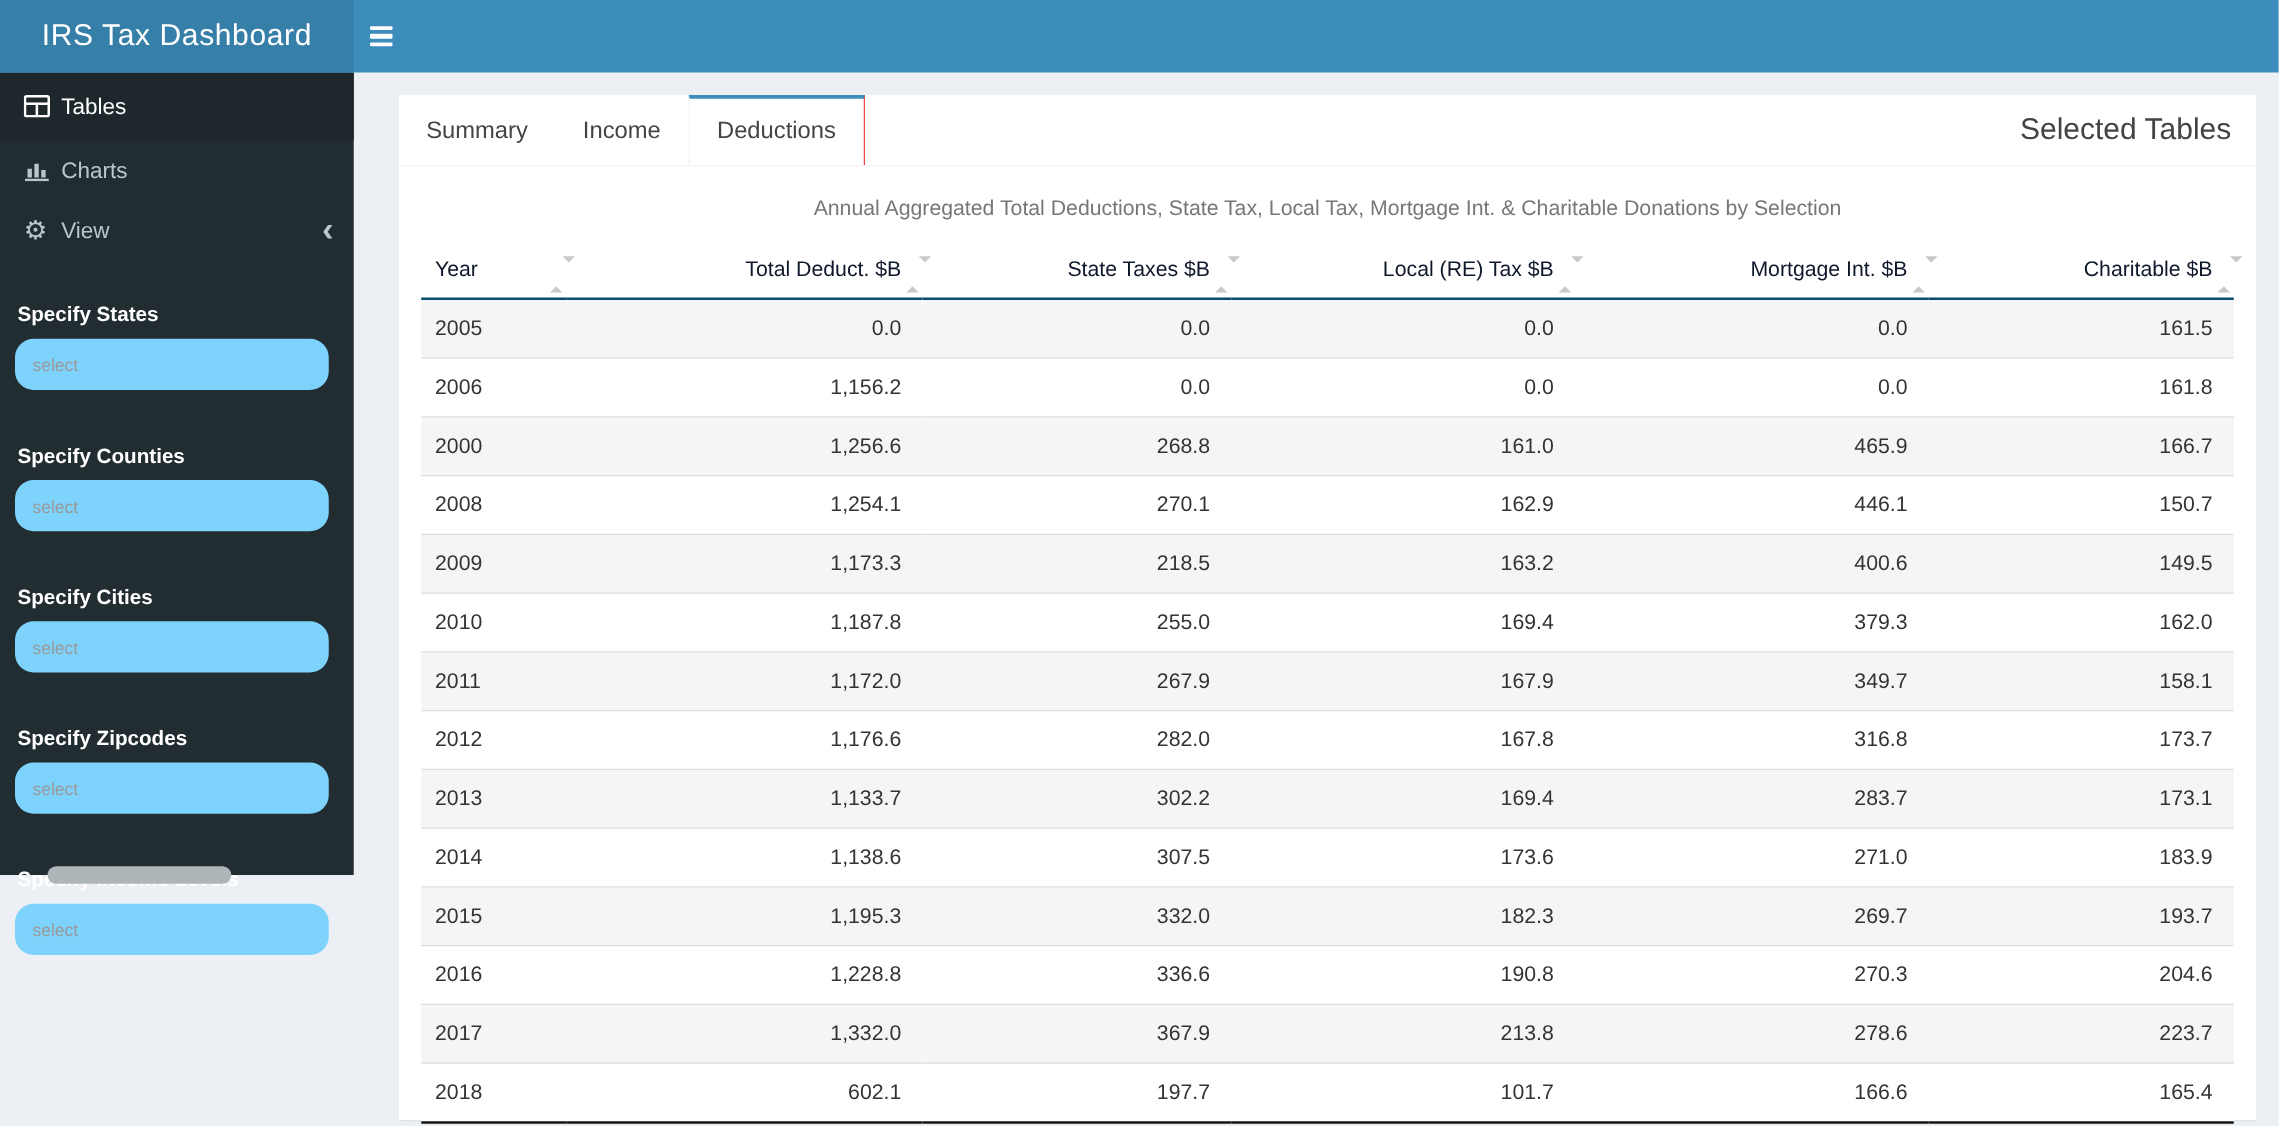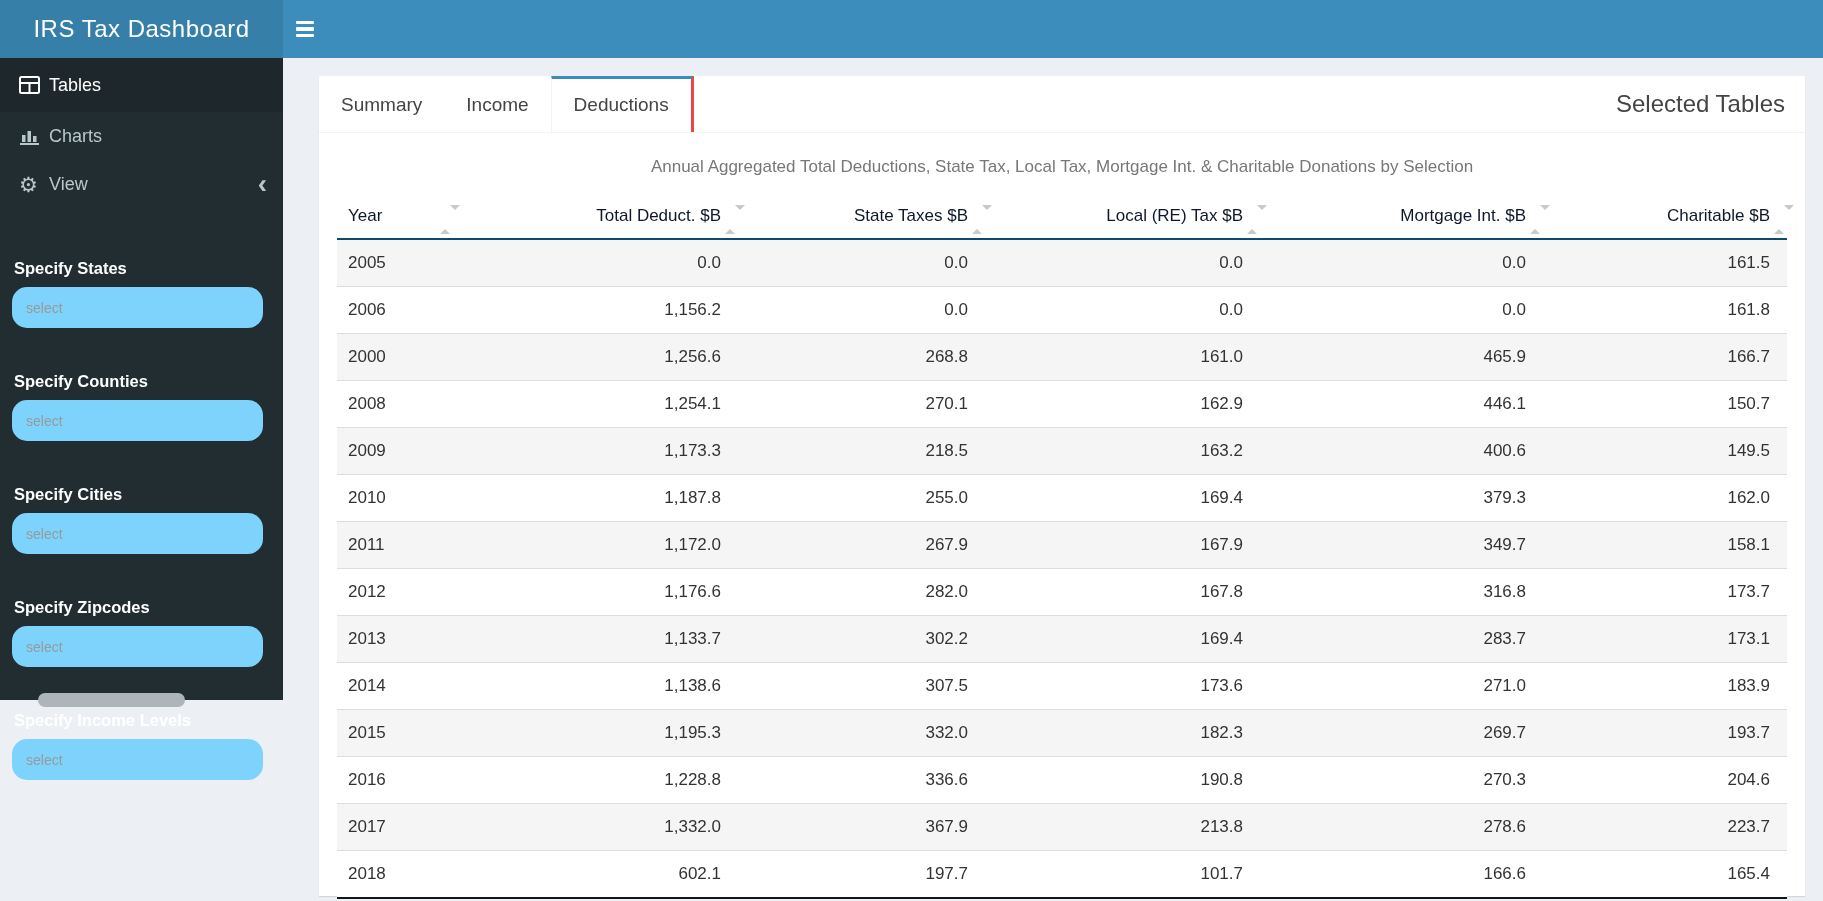--- a/index.html
+++ b/index.html
@@ -28,21 +28,21 @@
     display:flex; align-items:center; height:48px; padding:0 16px 0 19px;
     color:#b8c7ce; font-size:18px; cursor:pointer;
   }
   .nav-item.active { background:#1e282c; color:#fff; height:54px; }
   .nav-icon { width:30px; display:flex; align-items:center; }
   .gear-glyph { font-size:21px; line-height:1; }
   .chevron { margin-left:auto; font-size:28px; line-height:44px; font-weight:bold; color:#b8c7ce; }
 
   .filters { padding:33px 20px 0 12px; }
   .filter-group { margin-bottom:42px; }
-  .filter-label { color:#fff; font-weight:bold; font-size:16.5px; line-height:22px; margin:16px 0 8px 2px; }
+  .filter-label { color:#fff; font-weight:bold; font-size:16.5px; line-height:22px; margin:0 0 8px 2px; }
   .filter-select input {
     width:251px; height:41px; border:none; border-radius:15px; background:#7dd3fc;
     padding:0 14px; font-size:14px; color:#333; font-family:inherit; outline:none;
   }
   .filter-select input::placeholder { color:#999; opacity:1; }
   .sidebar-scroll-thumb {
     position:absolute; left:38px; bottom:-7px; width:147px; height:14px;
     border-radius:7px; background:#aeb5b9;
   }
 
@@ -50,21 +50,21 @@
   .content { position:absolute; left:283px; top:58px; width:1540px; height:697px; }
   .card {
     position:absolute; left:36px; top:18px; width:1486px; height:820px;
     background:#fff; box-shadow:0 1px 1px rgba(0,0,0,.1);
   }
   .tab-header { display:flex; height:57px; border-bottom:1px solid #f4f4f4; }
   .tab {
     border-top:3px solid transparent; padding:0 22px; line-height:51px;
     font-size:19px; color:#444; cursor:pointer; white-space:nowrap;
   }
-  .tab.active { border-top-color:#3c8dbc; border-left:1px solid #f4f4f4; border-right:3px solid #ef4444; background:#fff; }
+  .tab.active { border-top-color:#3c8dbc; border-left:1px solid #f4f4f4; border-right:1px solid #ef4444; background:#fff; }
   .panel-title { margin-left:auto; font-size:24px; color:#444; line-height:55px; padding-right:20px; white-space:nowrap; }
 
   .caption { text-align:center; color:#777; font-size:17px; line-height:22px; margin-top:23px; }
 
   .table-wrap { padding:16px 18px 0 18px; }
   table { width:100%; border-collapse:collapse; table-layout:fixed; }
   th {
     position:relative; font-size:17px; font-weight:normal; color:#0f172a; line-height:22px;
     padding:11px 17px 11px 8px; text-align:right; border-bottom:2px solid #0c4a6e; cursor:pointer;
   }

